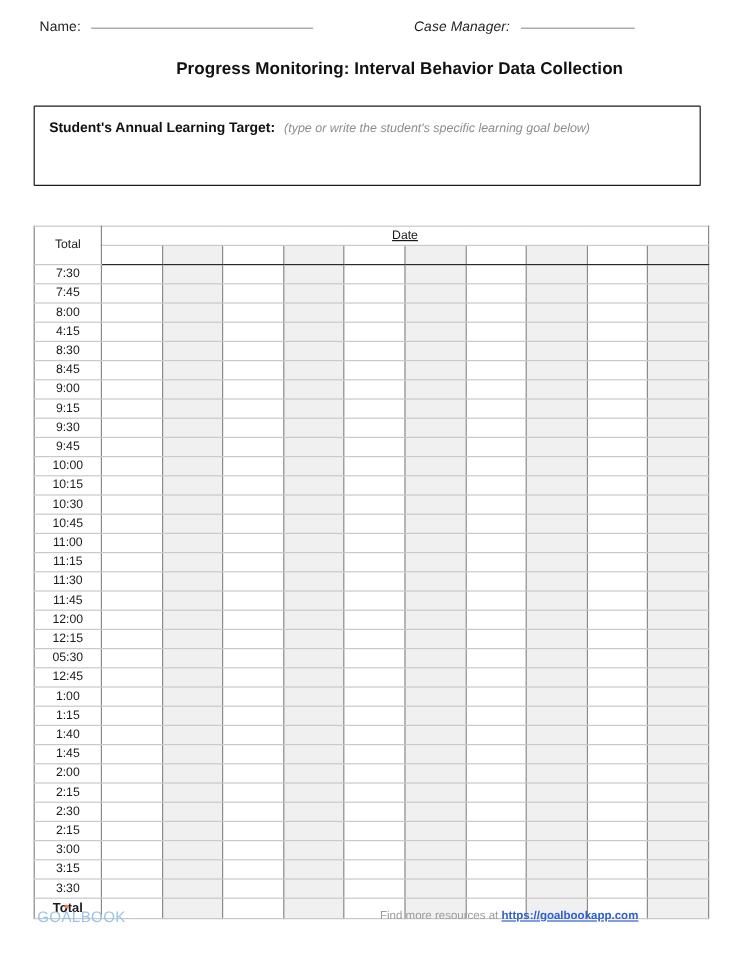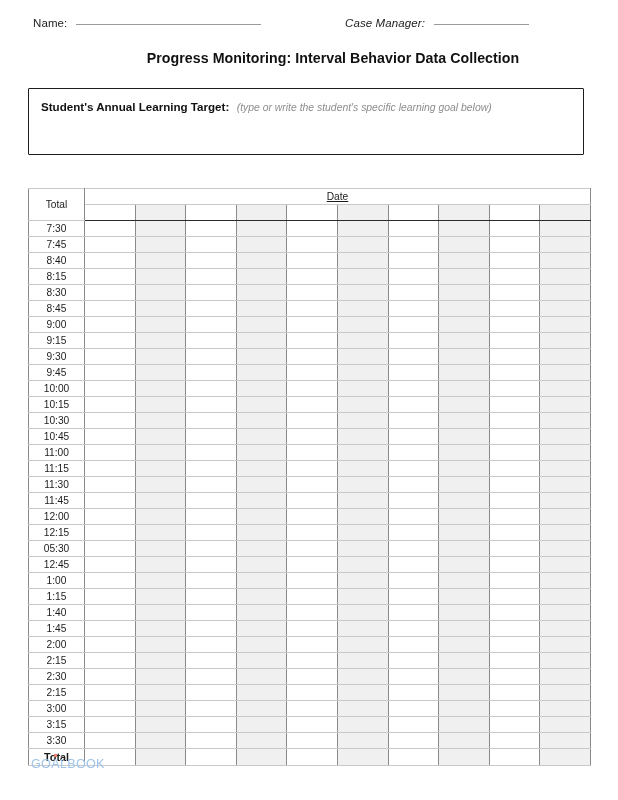--- a/index.html
+++ b/index.html
@@ -287,34 +287,34 @@
           <td class="day"></td>
           <td class="day shade"></td>
           <td class="day"></td>
           <td class="day shade"></td>
           <td class="day"></td>
           <td class="day shade"></td>
           <td class="day"></td>
           <td class="day shade"></td>
         </tr>
         <tr>
-          <td class="time-cell">8:40</td>
-          <td class="day"></td>
-          <td class="day shade"></td>
-          <td class="day"></td>
-          <td class="day shade"></td>
-          <td class="day"></td>
-          <td class="day shade"></td>
-          <td class="day"></td>
-          <td class="day shade"></td>
-          <td class="day"></td>
-          <td class="day shade"></td>
-        </tr>
-        <tr>
-          <td class="time-cell">8:15</td>
+          <td class="time-cell">8:00</td>
+          <td class="day"></td>
+          <td class="day shade"></td>
+          <td class="day"></td>
+          <td class="day shade"></td>
+          <td class="day"></td>
+          <td class="day shade"></td>
+          <td class="day"></td>
+          <td class="day shade"></td>
+          <td class="day"></td>
+          <td class="day shade"></td>
+        </tr>
+        <tr>
+          <td class="time-cell">4:15</td>
           <td class="day"></td>
           <td class="day shade"></td>
           <td class="day"></td>
           <td class="day shade"></td>
           <td class="day"></td>
           <td class="day shade"></td>
           <td class="day"></td>
           <td class="day shade"></td>
           <td class="day"></td>
           <td class="day shade"></td>
@@ -713,13 +713,16 @@
         </tr>
       </tfoot>
   </table>
 </div>
 
 <div class="footer">
   <div class="logo">
     <span>GOALBOOK</span>
     <span class="dot"></span>
   </div>
+  <div class="footer-note">
+    <span>Find more resources at </span><a class="url" href="#">https://goalbookapp.com</a>
+  </div>
 </div>
 
 </body></html>

